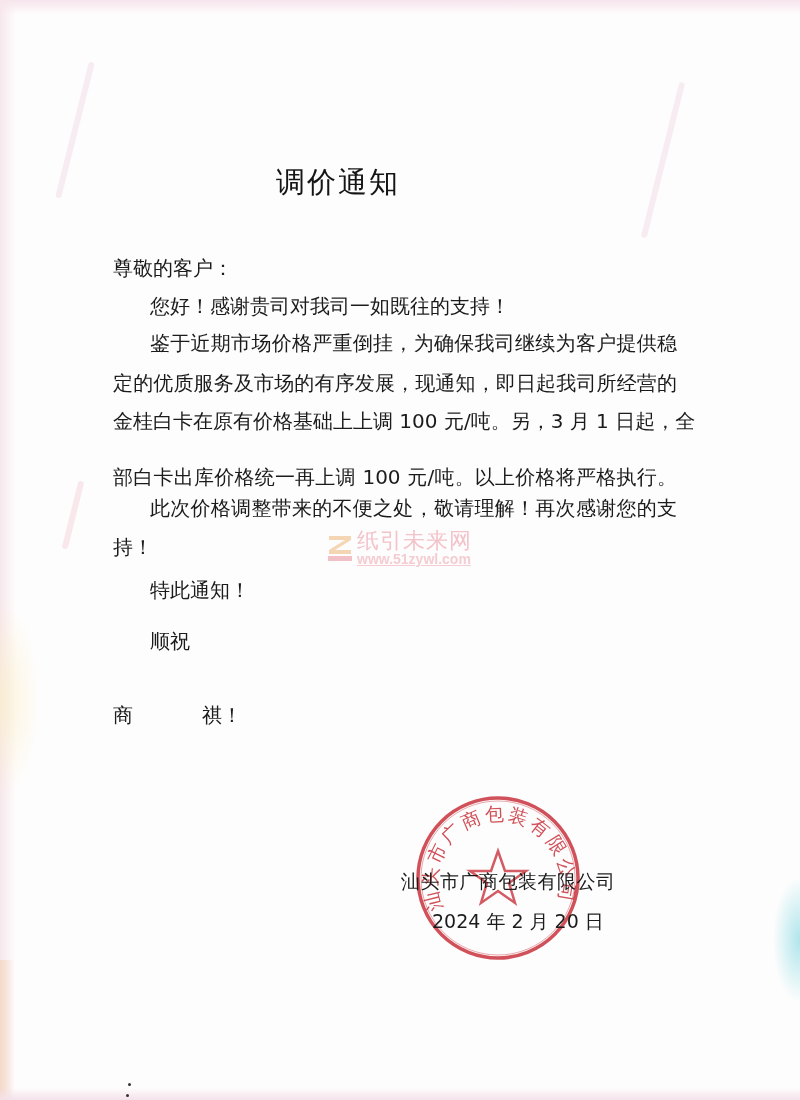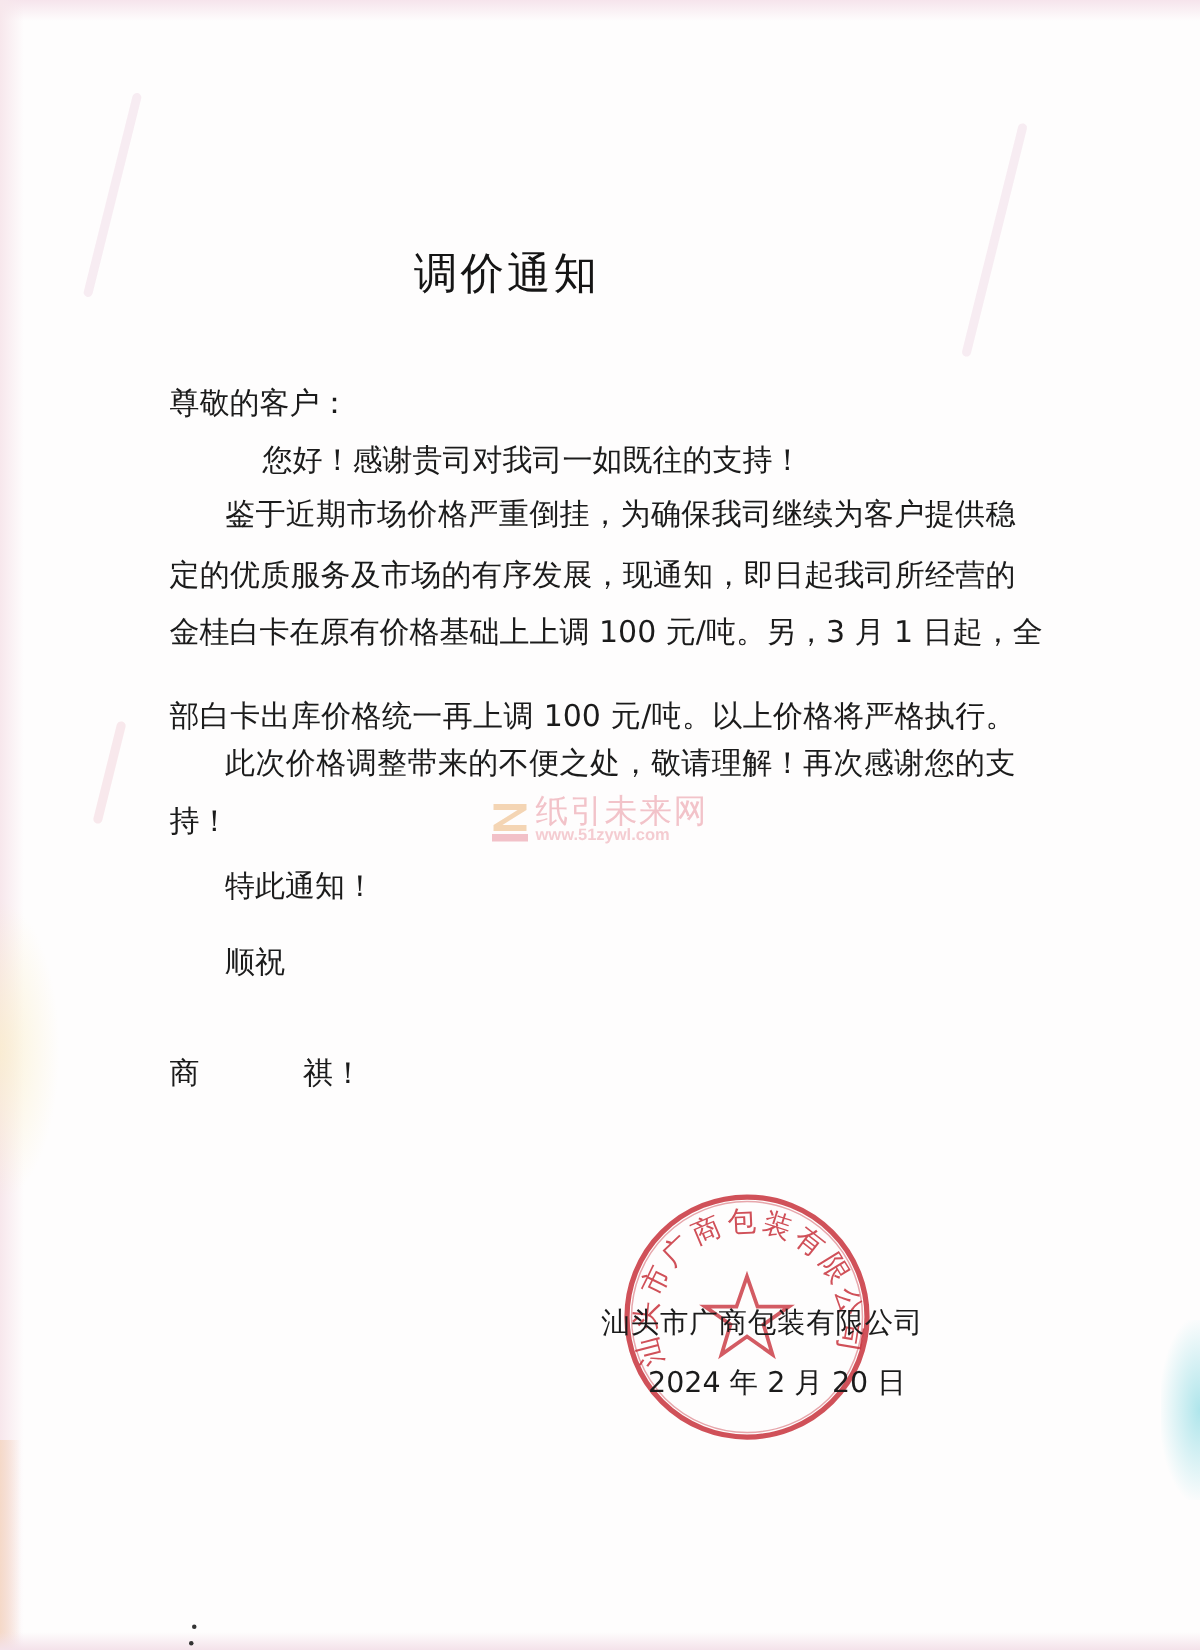--- a/index.html
+++ b/index.html
@@ -34,42 +34,42 @@
   .stamp { position: absolute; left: 413px; top: 793px; width: 170px; height: 170px; }
   .sig-company, .sig-date {
     position: absolute; font-size: 19px; white-space: nowrap; color: #1b1b1b;
     font-family: "DejaVu Sans", "Liberation Sans", sans-serif;
   }
   .sig-company { left: 401px; top: 869px; letter-spacing: 0.5px; }
   .sig-date { left: 432px; top: 909px; }
 
   .watermark { position: absolute; left: 327px; top: 530px; width: 150px; height: 40px; opacity: 0.85; }
   .wm-text-cn { position: absolute; left: 30px; top: -4px; font-size: 22px; font-weight: normal; color: #f1b9c1; letter-spacing: 1px; font-family: "DejaVu Sans", sans-serif; }
-  .wm-text-url { position: absolute; left: 30px; top: 21px; font-size: 11px; font-weight: bold; color: #f3c4ca; font-family: "Liberation Sans", sans-serif; }
+  .wm-text-url { position: absolute; left: 30px; top: 21px; font-size: 14px; font-weight: bold; color: #f3c4ca; font-family: "Liberation Sans", sans-serif; text-decoration: underline; }
   .wm-logo { position: absolute; left: 0; top: 2px; width: 26px; height: 30px; }
   .dot { position: absolute; width: 3px; height: 3px; background: #333; border-radius: 50%; }
 </style>
 </head>
 <body>
 
 <div class="tint tint-top"></div>
 <div class="tint tint-left"></div>
 <div class="tint tint-left-yellow"></div>
 <div class="tint tint-left-bottom"></div>
 <div class="tint tint-right-cyan"></div>
 <div class="tint tint-bottom"></div>
 <div class="streak" style="left:72px;top:60px;height:140px;"></div>
 <div class="streak" style="left:660px;top:80px;height:160px;"></div>
 <div class="streak" style="left:70px;top:480px;height:70px;background:rgba(240,200,210,0.4);"></div>
 
 <div class="title">调价通知</div>
 
 <div class="line flush" style="top:256px;">尊敬的客户：</div>
 
-<div class="line indent" style="top:294px;margin-left:25px;">您好！感谢贵司对我司一如既往的支持！</div>
+<div class="line indent" style="top:294px;">您好！感谢贵司对我司一如既往的支持！</div>
 
 <div class="line justify" style="top:333px; padding-left:37px; width:527px;font-family:Liberation Mono, monospace;">鉴于近期市场价格严重倒挂，为确保我司继续为客户提供稳</div>
 <div class="line justify" style="top:371px;">定的优质服务及市场的有序发展，现通知，即日起我司所经营的</div>
 <div class="line justify" style="top:409px;">金桂白卡在原有价格基础上上调 100 元/吨。另，3 月 1 日起，全</div>
 <div class="line justify" style="top:447px;margin-top:18px;">部白卡出库价格统一再上调 100 元/吨。以上价格将严格执行。</div>
 
 <div class="line justify" style="top:496px; padding-left:37px; width:527px;">此次价格调整带来的不便之处，敬请理解！再次感谢您的支</div>
 <div class="line flush" style="top:535px;">持！</div>
 
 <div class="watermark">

